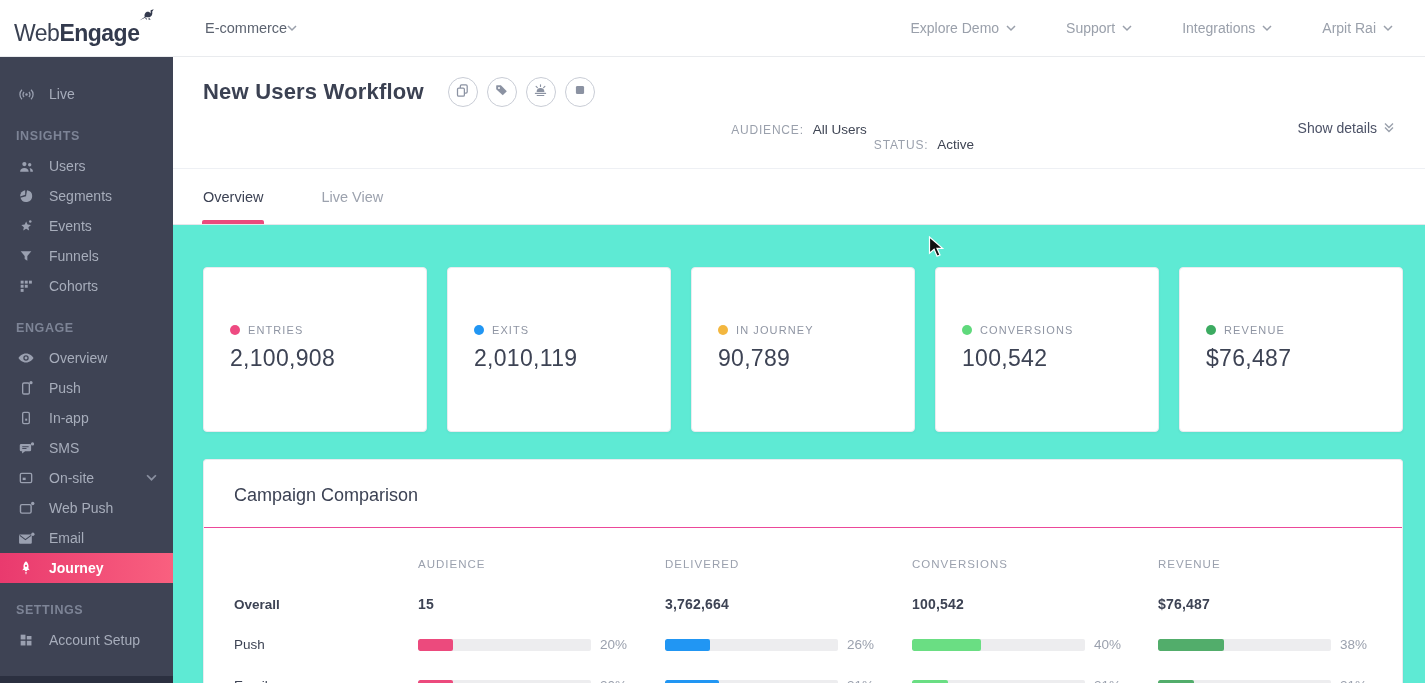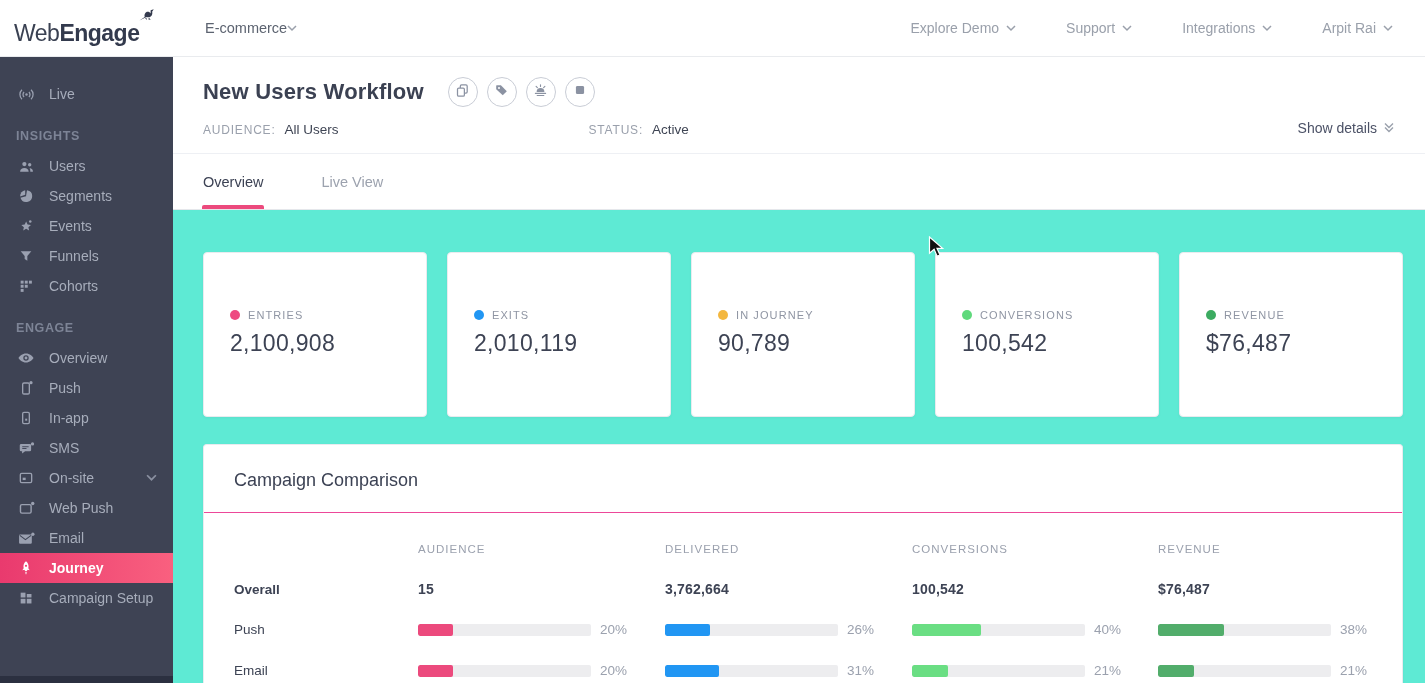--- a/index.html
+++ b/index.html
@@ -30,21 +30,21 @@
   .side-chev { margin-left:auto; margin-right:16px; color:#8a90a0; display:flex; }
   .side-bottom { position:absolute; bottom:0; left:0; right:0; height:7px; background:#2b3040; }
 
   
   .content { flex:1; background:#5eead4; overflow:hidden; }
   .page-head { background:#fff; border-bottom:1px solid #e5e7eb; }
   .title-row { display:flex; align-items:center; padding:20px 30px 13px; }
   .page-title { font-size:22px; font-weight:700; color:#3b4152; letter-spacing:.2px; }
   .round-btns { display:flex; gap:9px; margin-left:24px; }
   .round-btn { width:30px; height:30px; border-radius:50%; border:1px solid #c9cdd6; background:#fff; display:flex; align-items:center; justify-content:center; cursor:pointer; }
-  .meta-row { display:flex; align-items:center; padding:2px 30px 16px; position:relative; }
+  .meta-row { display:flex; align-items:center; padding:2px 30px 16px; position:relative;flex-direction:column; }
   .meta-pair { display:flex; align-items:center; gap:9px; }
   .meta-pair.status { margin-left:250px; }
   .meta-label { font-size:12px; color:#9aa0ac; letter-spacing:.8px; }
   .meta-value { font-size:13.5px; color:#3f4554; }
   .show-details { position:absolute; right:30px; top:0; display:flex; align-items:center; gap:6px; font-size:14px; color:#4b5166; cursor:pointer; }
   .tabs-row { border-top:1px solid #eef0f4; display:flex; padding:0 30px; height:56px; }
   .tab { display:flex; align-items:center; margin-right:58px; font-size:14.5px; color:#9ca2ae; position:relative; cursor:pointer; }
   .tab.active { color:#3c4254; font-weight:500; }
   .tab.active::after { content:""; position:absolute; left:-1px; right:-1px; bottom:0; height:4px; background:#ec4a7d; border-radius:2px 2px 0 0; }
 
@@ -276,30 +276,31 @@
         <span class="ic">
             <svg width="16" height="16" viewBox="0 0 24 24" fill="#fff">
               <path d="M12 1.8c3 2.2 4.6 6.2 3.5 10.4l2 3-2.9-.4c-.8 1-1.7 1.9-2.6 2.4-.9-.5-1.8-1.4-2.6-2.4l-2.9.4 2-3C7.4 8 9 4 12 1.8z"></path>
               <circle cx="12" cy="8.8" r="1.6" fill="#f23f72"></circle>
               <path d="M10.7 18.2L12 22.2l1.3-4z"></path>
             </svg>
           </span>
         <span>Journey</span>
       </div>
 
+      <div class="side-title">SETTINGS</div>
       <div class="side-item">
         <span class="ic">
             <svg width="16" height="16" viewBox="0 0 24 24" fill="#9aa0b0">
               <rect x="4" y="4" width="7.2" height="7.2"></rect>
               <rect x="13.2" y="6" width="7" height="5.2"></rect>
               <rect x="4" y="13.2" width="7.2" height="7"></rect>
               <rect x="13.2" y="13.2" width="7" height="7"></rect>
             </svg>
           </span>
-        <span>Campaign Setup</span>
+        <span>Account Setup</span>
       </div>
 
       <div class="side-bottom"></div>
     </div>
 
     <div class="content">
       <div class="page-head">
         <div class="title-row">
           <span class="page-title">New Users Workflow</span>
           <div class="round-btns">

